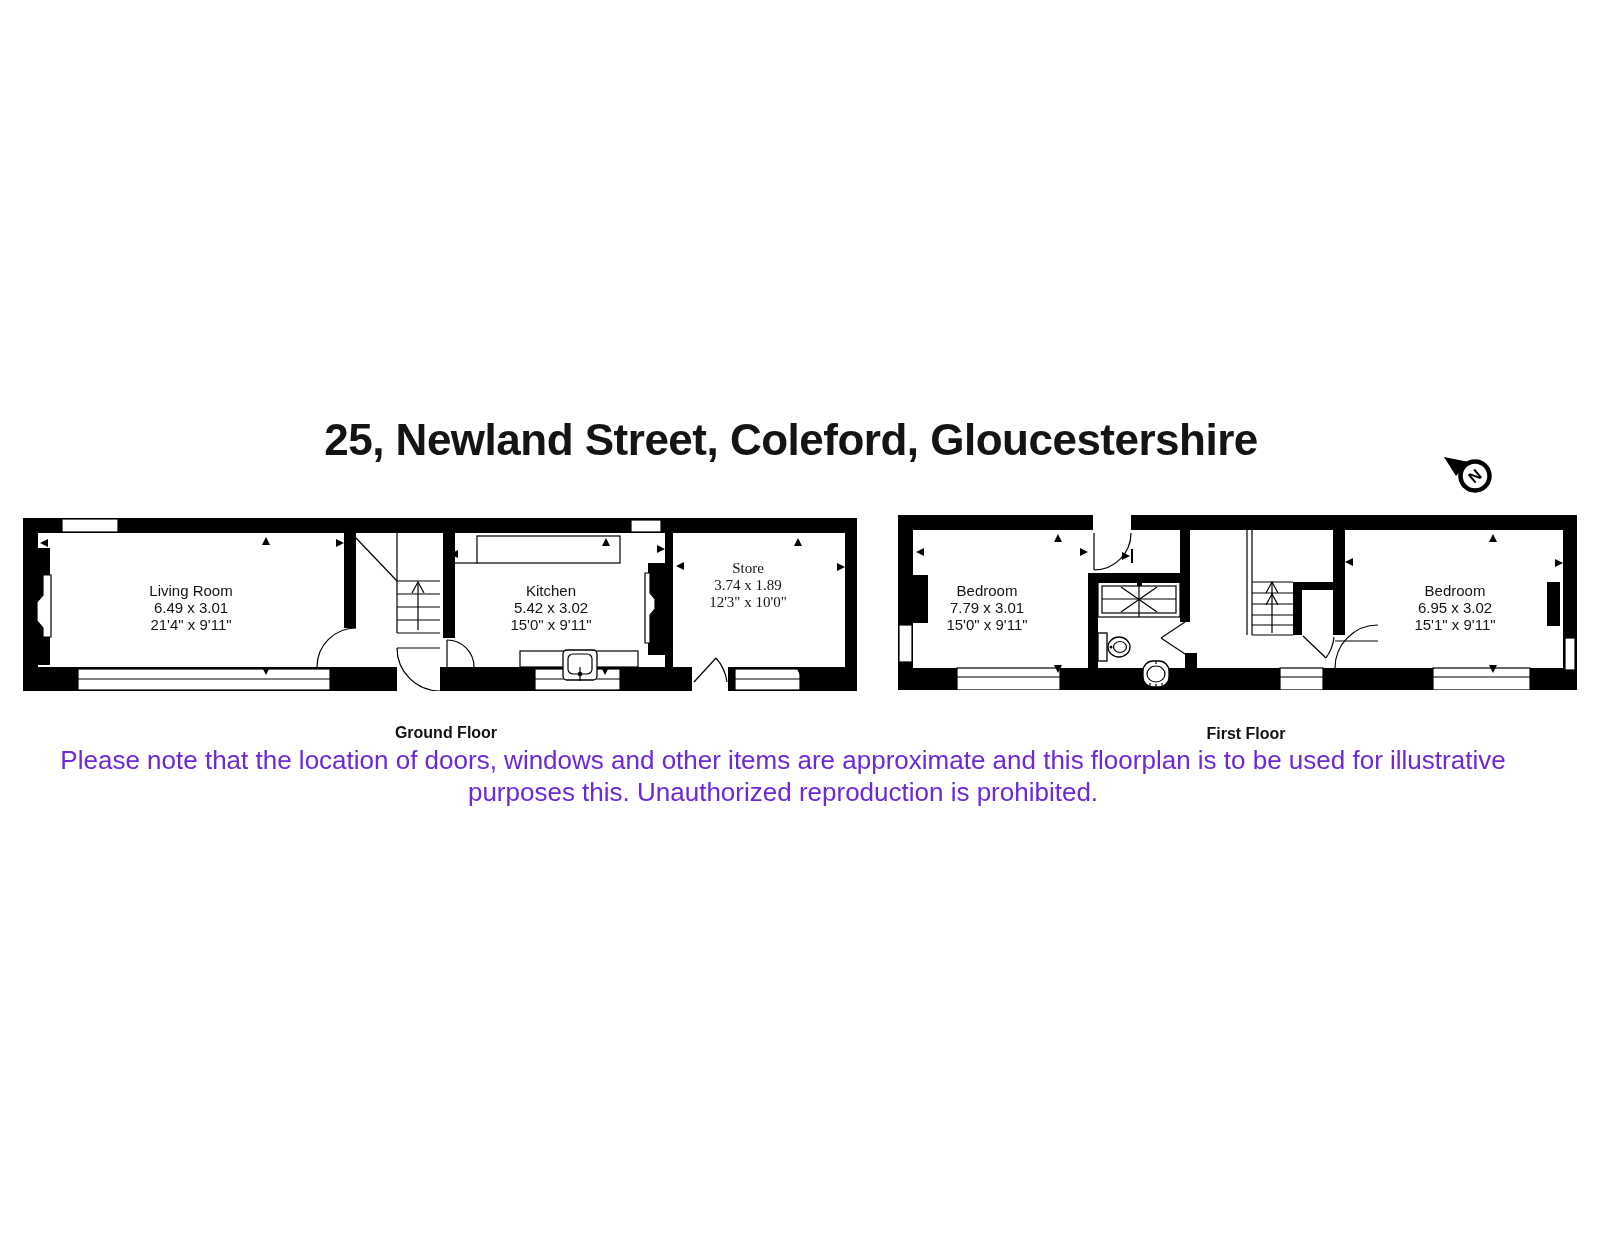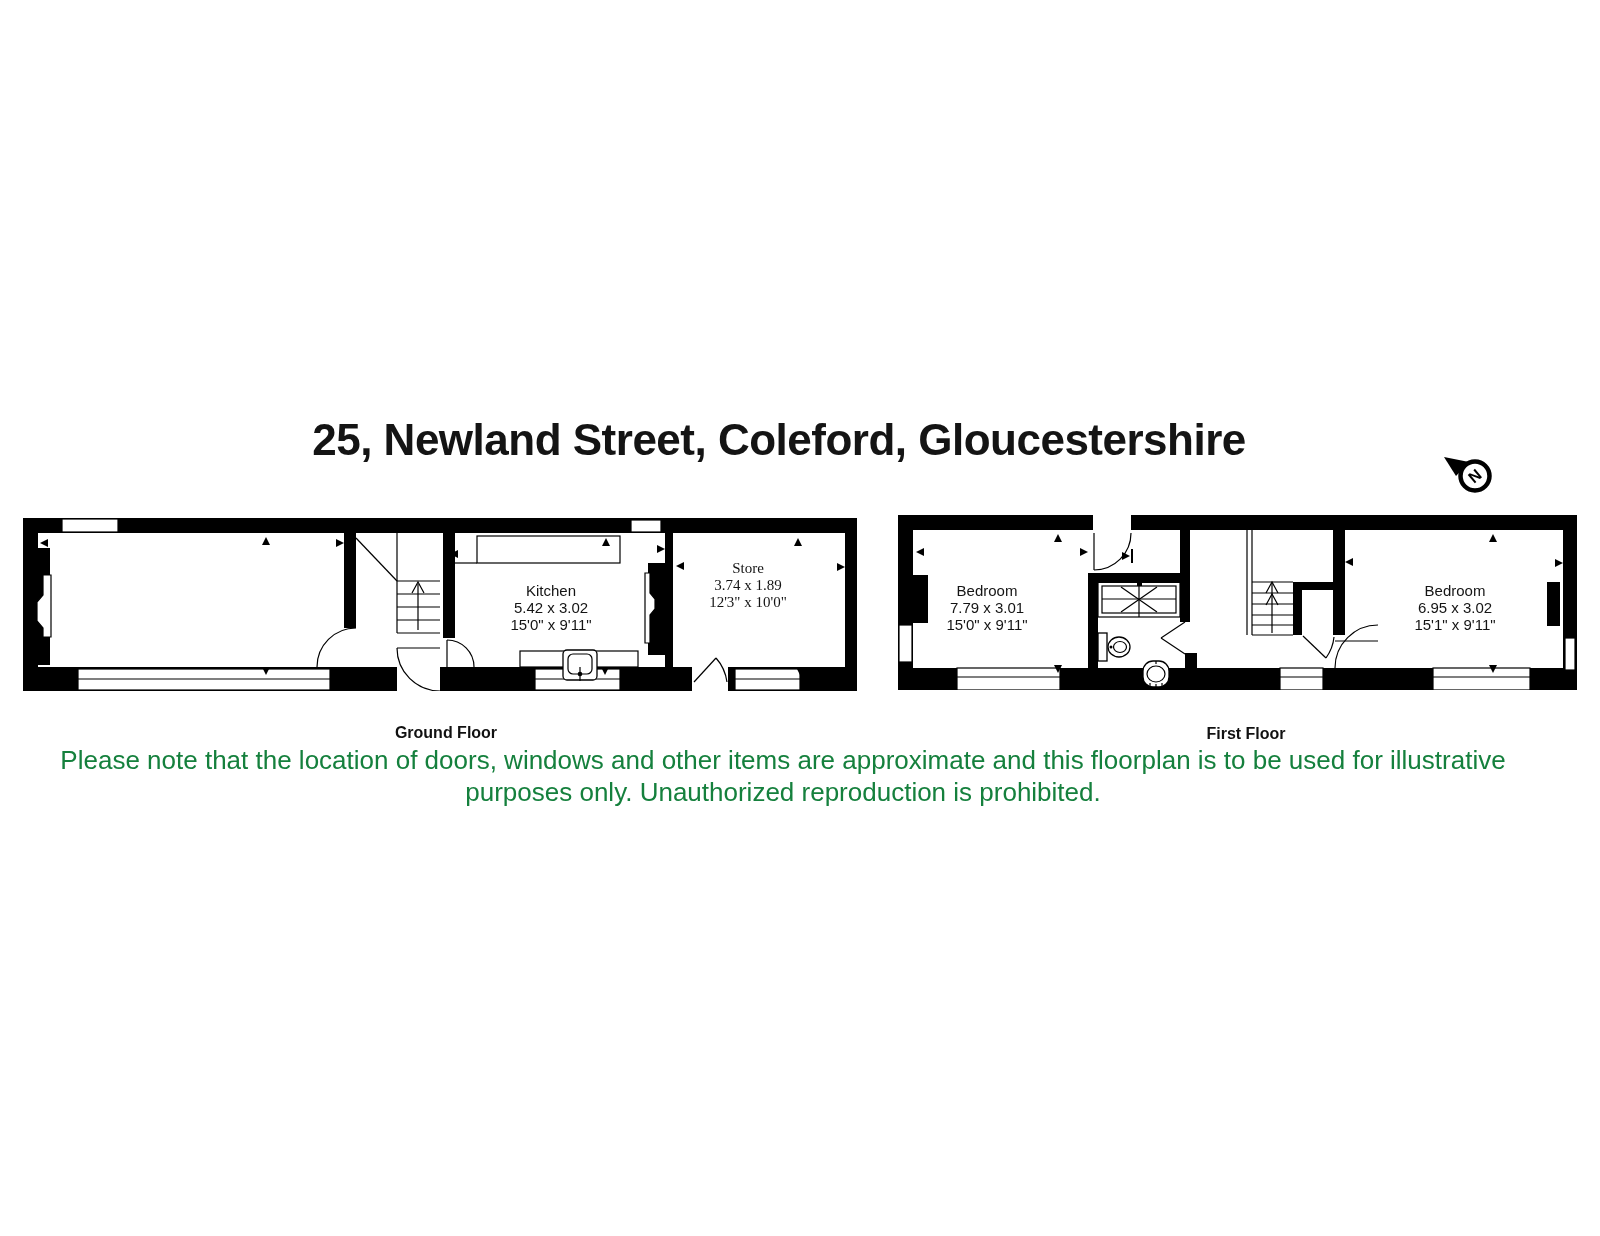--- a/index.html
+++ b/index.html
@@ -1,26 +1,26 @@
 <!DOCTYPE html>
 <html><head>
 <meta charset="utf-8">
 <style>
   html,body{margin:0;padding:0;background:#fff;}
   #canvas{position:relative;width:1600px;height:1236px;background:#ffffff;overflow:hidden;
           font-family:"Liberation Sans",sans-serif;}
   .title{position:absolute;top:415px;left:0;width:1558px;text-align:center;
-         font-size:44px;font-weight:600;color:#141414;letter-spacing:-0.5px;}
+         font-size:44px;font-weight:600;color:#141414;letter-spacing:-0.5px;padding-left:12px;}
   svg{position:absolute;}
   .room-label{position:absolute;transform:translateX(-50%);text-align:center;
               font-size:15px;line-height:17px;color:#141414;width:220px;}
   .floor-label{position:absolute;transform:translateX(-50%);text-align:center;
                font-size:16px;font-weight:bold;color:#111;width:300px;}
   .disclaimer{position:absolute;top:744px;left:0;width:1566px;text-align:center;
-              font-size:26px;line-height:32px;color:#15803d;}
+              font-size:26px;line-height:32px;color:#6d28d9;}
   .wall{fill:#000;}
   .win{fill:#fff;stroke:#000;stroke-width:1.2;}
   .gap{fill:#fff;}
   .thin{fill:none;stroke:#000;stroke-width:1.2;}
   .fix{fill:#fff;stroke:#000;stroke-width:1.3;}
   .arrow{fill:#000;}
 </style>
 </head>
 <body>
 
@@ -193,20 +193,25 @@
       <polygon class="arrow" points="160,158 156,150 164,150"></polygon>
       <polygon class="arrow" points="232,41 224,37 224,45"></polygon>
       <line x1="234" y1="34" x2="234" y2="48" stroke="#000" stroke-width="2"></line>
       <polygon class="arrow" points="447,47 455,43 455,51"></polygon>
       <polygon class="arrow" points="595,19 591,27 599,27"></polygon>
       <polygon class="arrow" points="665,48 657,44 657,52"></polygon>
       <polygon class="arrow" points="595,158 591,150 599,150"></polygon>
     </g>
   </svg>
 
+  <div class="room-label" style="left:191px;top:582px;">
+    <div>Living Room</div>
+    <div>6.49 x 3.01</div>
+    <div>21'4" x 9'11"</div>
+  </div>
   <div class="room-label" style="left:551px;top:582px;text-align:center;">
     <div>Kitchen</div>
     <div>5.42 x 3.02</div>
     <div>15'0" x 9'11"</div>
   </div>
   <div class="room-label" style="left:748px;top:560px;font-family:Liberation Serif, serif;">
     <div>Store</div>
     <div>3.74 x 1.89</div>
     <div>12'3" x 10'0"</div>
   </div>
@@ -219,16 +224,16 @@
     <div>Bedroom</div>
     <div>6.95 x 3.02</div>
     <div>15'1" x 9'11"</div>
   </div>
 
   <div class="floor-label" style="left:446px;top:724px;text-align:center;">Ground Floor</div>
   <div class="floor-label" style="left:1246px;top:725px;">First Floor</div>
 
   <div class="disclaimer">
     <div>Please note that the location of doors, windows and other items are approximate and this floorplan is to be used for illustrative</div>
-    <div>purposes only. Unauthorized reproduction is prohibited.</div>
+    <div>purposes this. Unauthorized reproduction is prohibited.</div>
   </div>
 
 </div>
 
 </body></html>

